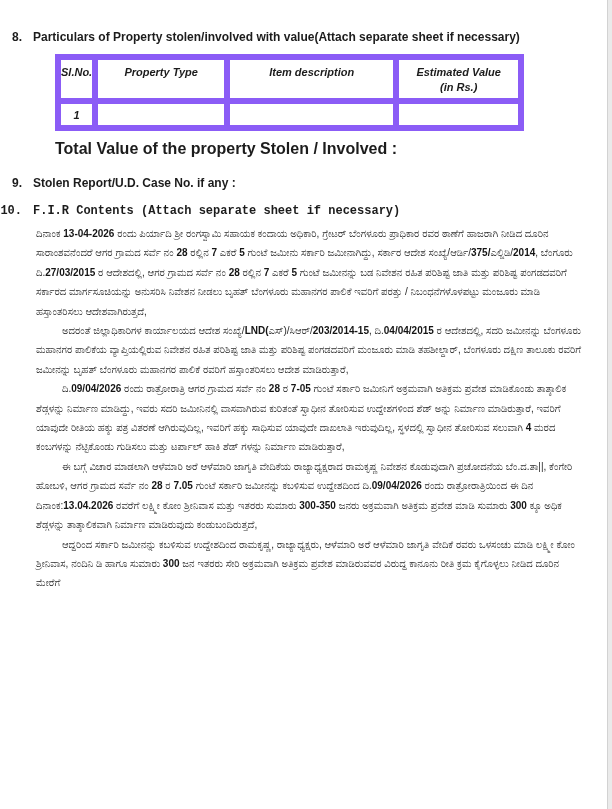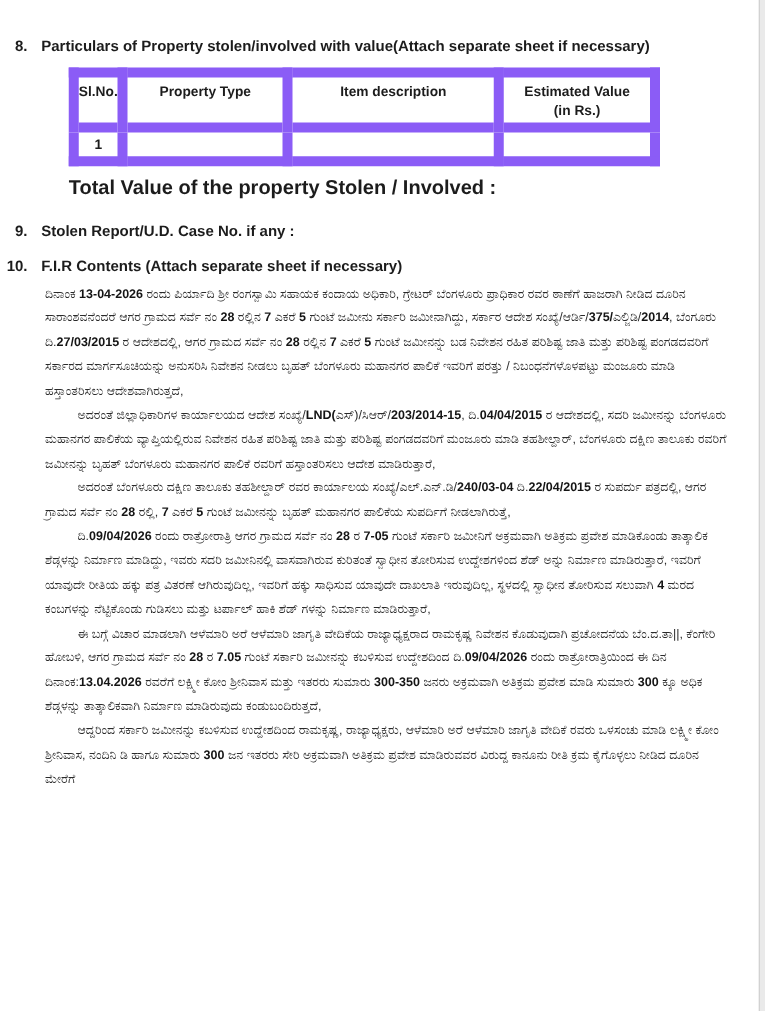--- a/index.html
+++ b/index.html
@@ -25,29 +25,30 @@
     line-height:14px;
   }
   .sec .sec-num {
     width:22px;
     min-width:22px;
     text-align:right;
     margin-right:11px;
   }
   .sec8 { padding-top:30px; }
   .sec9 { margin-top:18px; }
-  .sec10 { margin-top:14px; }
+  .sec10 { margin-top:14px;font-family:Liberation Mono, monospace; }
 
   table.prop-table {
     border-collapse:collapse;
     margin:10px 0 0 55px;
     table-layout:fixed;
   }
   table.prop-table th, table.prop-table td {
-    border:8px solid #8b5cf6;
+    border:6px solid #8b5cf6;
+    font-style:italic;
   }
   table.prop-table thead th {
     border-bottom:3px solid #3d3d3d;
     font-size:11px;
     font-weight:bold;
     text-align:center;
     vertical-align:top;
     padding-top:5px;
     height:44px;
     line-height:15px;
@@ -125,19 +126,18 @@
   </div>
 
   <div class="sec sec10">
     <span class="sec-num">10.</span>
     <span class="sec-title">F.I.R Contents (Attach separate sheet if necessary)</span>
   </div>
 
   <div class="fir-body">
       <p class="">ದಿನಾಂಕ <b>13-04-2026</b> ರಂದು ಪಿರ್ಯಾದಿ ಶ್ರೀ ರಂಗಸ್ವಾಮಿ ಸಹಾಯಕ ಕಂದಾಯ ಅಧಿಕಾರಿ, ಗ್ರೇಟರ್ ಬೆಂಗಳೂರು ಪ್ರಾಧಿಕಾರ ರವರ ಠಾಣೆಗೆ ಹಾಜರಾಗಿ ನೀಡಿದ ದೂರಿನ ಸಾರಾಂಶವನೆಂದರೆ ಆಗರ ಗ್ರಾಮದ ಸರ್ವೆ ನಂ <b>28</b> ರಲ್ಲಿನ <b>7</b> ಎಕರೆ <b>5</b> ಗುಂಟೆ ಜಮೀನು ಸರ್ಕಾರಿ ಜಮೀನಾಗಿದ್ದು, ಸರ್ಕಾರ ಆದೇಶ ಸಂಖ್ಯೆ/ಆರ್ಡಿ/<b>375/</b>ಎಲ್ಜಿಡಿ/<b>2014</b>, ಬೆಂಗೂರು ದಿ.<b>27/03/2015</b> ರ ಆದೇಶದಲ್ಲಿ, ಆಗರ ಗ್ರಾಮದ ಸರ್ವೆ ನಂ <b>28</b> ರಲ್ಲಿನ <b>7</b> ಎಕರೆ <b>5</b> ಗುಂಟೆ ಜಮೀನನ್ನು ಬಡ ನಿವೇಶನ ರಹಿತ ಪರಿಶಿಷ್ಟ ಜಾತಿ ಮತ್ತು ಪರಿಶಿಷ್ಟ ಪಂಗಡದವರಿಗೆ ಸರ್ಕಾರದ ಮಾರ್ಗಸೂಚಿಯನ್ನು ಅನುಸರಿಸಿ ನಿವೇಶನ ನೀಡಲು ಬೃಹತ್ ಬೆಂಗಳೂರು ಮಹಾನಗರ ಪಾಲಿಕೆ ಇವರಿಗೆ ಪರತ್ತು / ನಿಬಂಧನೆಗಳೊಳಪಟ್ಟು ಮಂಜೂರು ಮಾಡಿ ಹಸ್ತಾಂತರಿಸಲು ಆದೇಶವಾಗಿರುತ್ತದೆ,</p>
       <p class="indent">ಅದರಂತೆ ಜಿಲ್ಲಾಧಿಕಾರಿಗಳ ಕಾರ್ಯಾಲಯದ ಆದೇಶ ಸಂಖ್ಯೆ/<b>LND(</b>ಎಸ್)/ಸಿಆರ್/<b>203/2014-15</b>, ದಿ.<b>04/04/2015</b> ರ ಆದೇಶದಲ್ಲಿ, ಸದರಿ ಜಮೀನನ್ನು ಬೆಂಗಳೂರು ಮಹಾನಗರ ಪಾಲಿಕೆಯ ವ್ಯಾಪ್ತಿಯಲ್ಲಿರುವ ನಿವೇಶನ ರಹಿತ ಪರಿಶಿಷ್ಟ ಜಾತಿ ಮತ್ತು ಪರಿಶಿಷ್ಟ ಪಂಗಡದವರಿಗೆ ಮಂಜೂರು ಮಾಡಿ ತಹಶೀಲ್ದಾರ್, ಬೆಂಗಳೂರು ದಕ್ಷಿಣ ತಾಲೂಕು ರವರಿಗೆ ಜಮೀನನ್ನು ಬೃಹತ್ ಬೆಂಗಳೂರು ಮಹಾನಗರ ಪಾಲಿಕೆ ರವರಿಗೆ ಹಸ್ತಾಂತರಿಸಲು ಆದೇಶ ಮಾಡಿರುತ್ತಾರೆ,</p>
-      <p class="indent">ಅದರಂತೆ ಬೆಂಗಳೂರು ದಕ್ಷಿಣ ತಾಲೂಕು ತಹಶೀಲ್ದಾರ್ ರವರ ಕಾರ್ಯಾಲಯ ಸಂಖ್ಯೆ/ಎಲ್.ಎನ್.ಡಿ/<b>240/03-04</b> ದಿ.<b>22/04/2015</b> ರ ಸುಪರ್ದು ಪತ್ರದಲ್ಲಿ, ಆಗರ ಗ್ರಾಮದ ಸರ್ವೆ ನಂ <b>28</b> ರಲ್ಲಿ, <b>7</b> ಎಕರೆ <b>5</b> ಗುಂಟೆ ಜಮೀನನ್ನು ಬೃಹತ್ ಮಹಾನಗರ ಪಾಲಿಕೆಯ ಸುಪರ್ದಿಗೆ ನೀಡಲಾಗಿರುತ್ತೆ,</p>
       <p class="indent">ದಿ.<b>09/04/2026</b> ರಂದು ರಾತ್ರೋರಾತ್ರಿ ಆಗರ ಗ್ರಾಮದ ಸರ್ವೆ ನಂ <b>28</b> ರ <b>7-05</b> ಗುಂಟೆ ಸರ್ಕಾರಿ ಜಮೀನಿಗೆ ಅಕ್ರಮವಾಗಿ ಅತಿಕ್ರಮ ಪ್ರವೇಶ ಮಾಡಿಕೊಂಡು ತಾತ್ಕಾಲಿಕ ಶೆಡ್ಗಳನ್ನು ನಿರ್ಮಾಣ ಮಾಡಿದ್ದು, ಇವರು ಸದರಿ ಜಮೀನಿನಲ್ಲಿ ವಾಸವಾಗಿರುವ ಕುರಿತಂತೆ ಸ್ವಾಧೀನ ತೋರಿಸುವ ಉದ್ದೇಶಗಳಿಂದ ಶೆಡ್ ಅನ್ನು ನಿರ್ಮಾಣ ಮಾಡಿರುತ್ತಾರೆ, ಇವರಿಗೆ ಯಾವುದೇ ರೀತಿಯ ಹಕ್ಕು ಪತ್ರ ವಿತರಣೆ ಆಗಿರುವುದಿಲ್ಲ, ಇವರಿಗೆ ಹಕ್ಕು ಸಾಧಿಸುವ ಯಾವುದೇ ದಾಖಲಾತಿ ಇರುವುದಿಲ್ಲ, ಸ್ಥಳದಲ್ಲಿ ಸ್ವಾಧೀನ ತೋರಿಸುವ ಸಲುವಾಗಿ <b>4</b> ಮರದ ಕಂಬಗಳನ್ನು ನೆಟ್ಟಿಕೊಂಡು ಗುಡಿಸಲು ಮತ್ತು ಟರ್ಪಾಲ್ ಹಾಕಿ ಶೆಡ್ ಗಳನ್ನು ನಿರ್ಮಾಣ ಮಾಡಿರುತ್ತಾರೆ,</p>
       <p class="indent">ಈ ಬಗ್ಗೆ ವಿಚಾರ ಮಾಡಲಾಗಿ ಆಳೆಮಾರಿ ಅರೆ ಆಳೆಮಾರಿ ಜಾಗೃತಿ ವೇದಿಕೆಯ ರಾಜ್ಯಾಧ್ಯಕ್ಷರಾದ ರಾಮಕೃಷ್ಣ ನಿವೇಶನ ಕೊಡುವುದಾಗಿ ಪ್ರಚೋದನೆಯ ಬೆಂ.ದ.ತಾ||, ಕೆಂಗೇರಿ ಹೋಬಳಿ, ಆಗರ ಗ್ರಾಮದ ಸರ್ವೆ ನಂ <b>28</b> ರ <b>7.05</b> ಗುಂಟೆ ಸರ್ಕಾರಿ ಜಮೀನನ್ನು ಕಬಳಿಸುವ ಉದ್ದೇಶದಿಂದ ದಿ.<b>09/04/2026</b> ರಂದು ರಾತ್ರೋರಾತ್ರಿಯಿಂದ ಈ ದಿನ ದಿನಾಂಕ:<b>13.04.2026</b> ರವರೆಗೆ ಲಕ್ಷ್ಮೀ ಕೋಂ ಶ್ರೀನಿವಾಸ ಮತ್ತು ಇತರರು ಸುಮಾರು <b>300-350</b> ಜನರು ಅಕ್ರಮವಾಗಿ ಅತಿಕ್ರಮ ಪ್ರವೇಶ ಮಾಡಿ ಸುಮಾರು <b>300</b> ಕ್ಕೂ ಅಧಿಕ ಶೆಡ್ಗಳನ್ನು ತಾತ್ಕಾಲಿಕವಾಗಿ ನಿರ್ಮಾಣ ಮಾಡಿರುವುದು ಕಂಡುಬಂದಿರುತ್ತದೆ,</p>
       <p class="indent">ಆದ್ದರಿಂದ ಸರ್ಕಾರಿ ಜಮೀನನ್ನು ಕಬಳಿಸುವ ಉದ್ದೇಶದಿಂದ ರಾಮಕೃಷ್ಣ, ರಾಜ್ಯಾಧ್ಯಕ್ಷರು, ಆಳೆಮಾರಿ ಅರೆ ಆಳೆಮಾರಿ ಜಾಗೃತಿ ವೇದಿಕೆ ರವರು ಒಳಸಂಚು ಮಾಡಿ ಲಕ್ಷ್ಮೀ ಕೋಂ ಶ್ರೀನಿವಾಸ, ನಂದಿನಿ ಡಿ ಹಾಗೂ ಸುಮಾರು <b>300</b> ಜನ ಇತರರು ಸೇರಿ ಅಕ್ರಮವಾಗಿ ಅತಿಕ್ರಮ ಪ್ರವೇಶ ಮಾಡಿರುವವರ ವಿರುದ್ದ ಕಾನೂನು ರೀತಿ ಕ್ರಮ ಕೈಗೊಳ್ಳಲು ನೀಡಿದ ದೂರಿನ ಮೇರೆಗೆ</p>
     </div>
 
 </div>
 
 </body></html>

